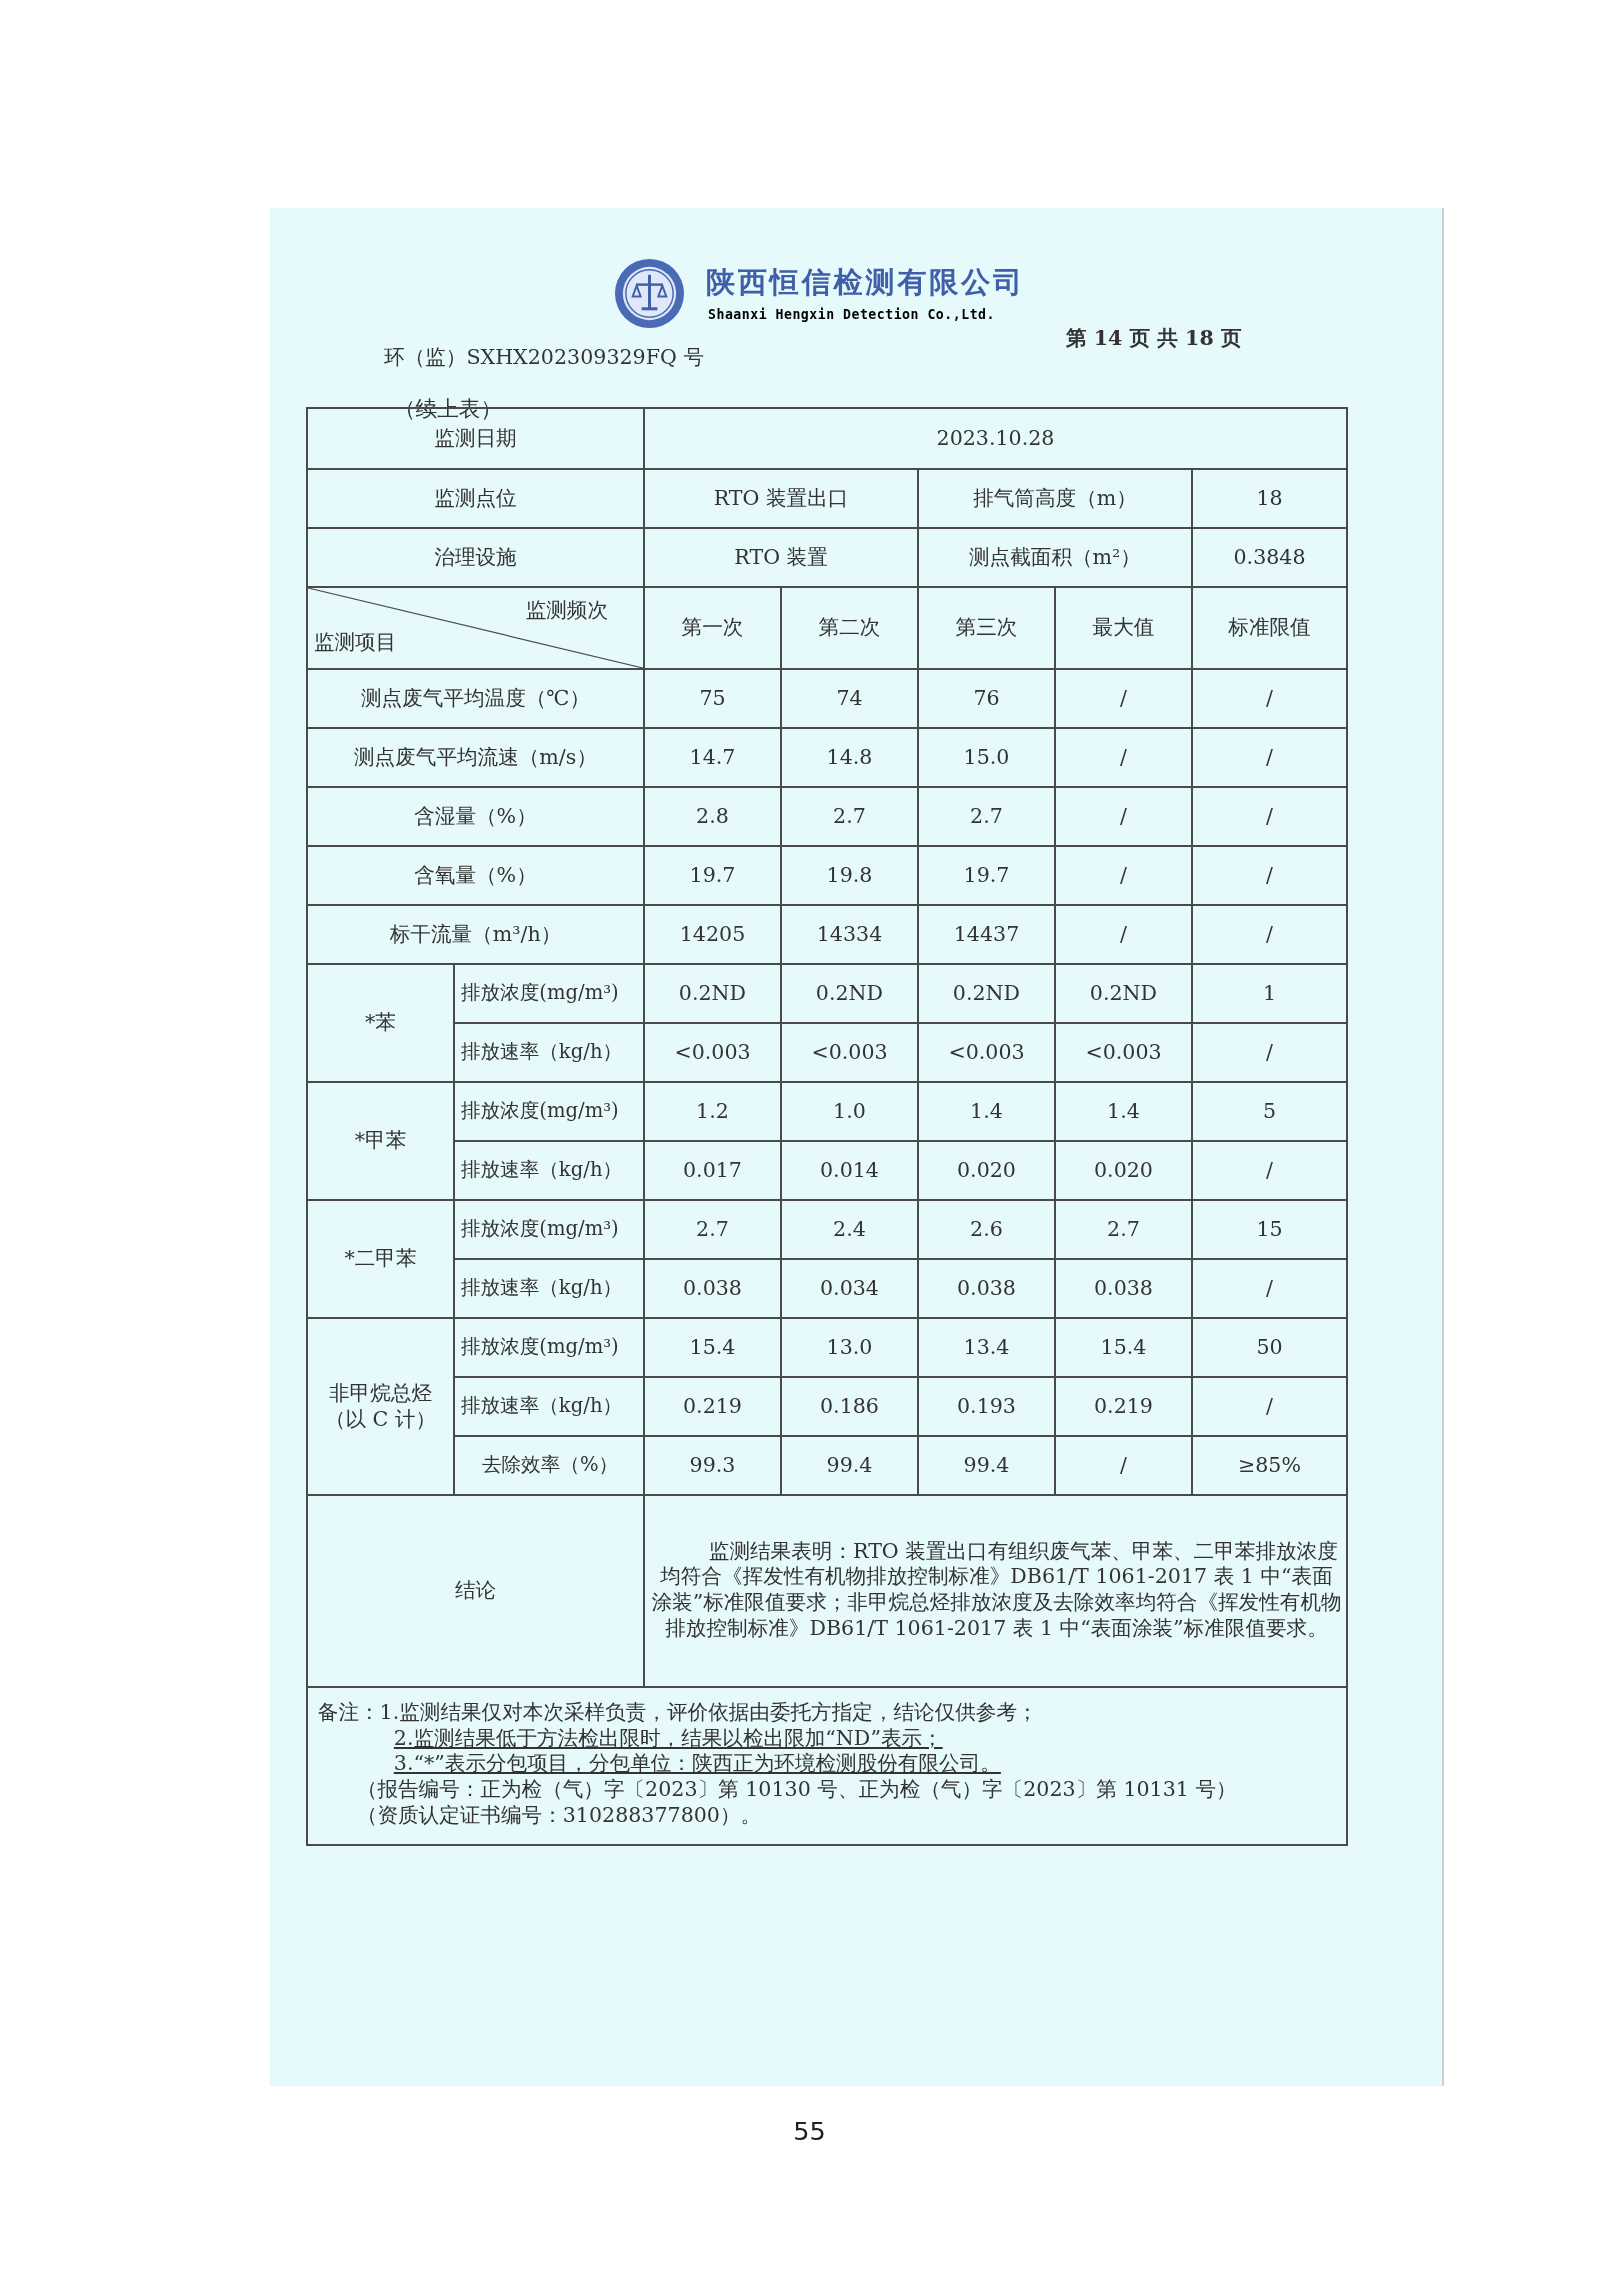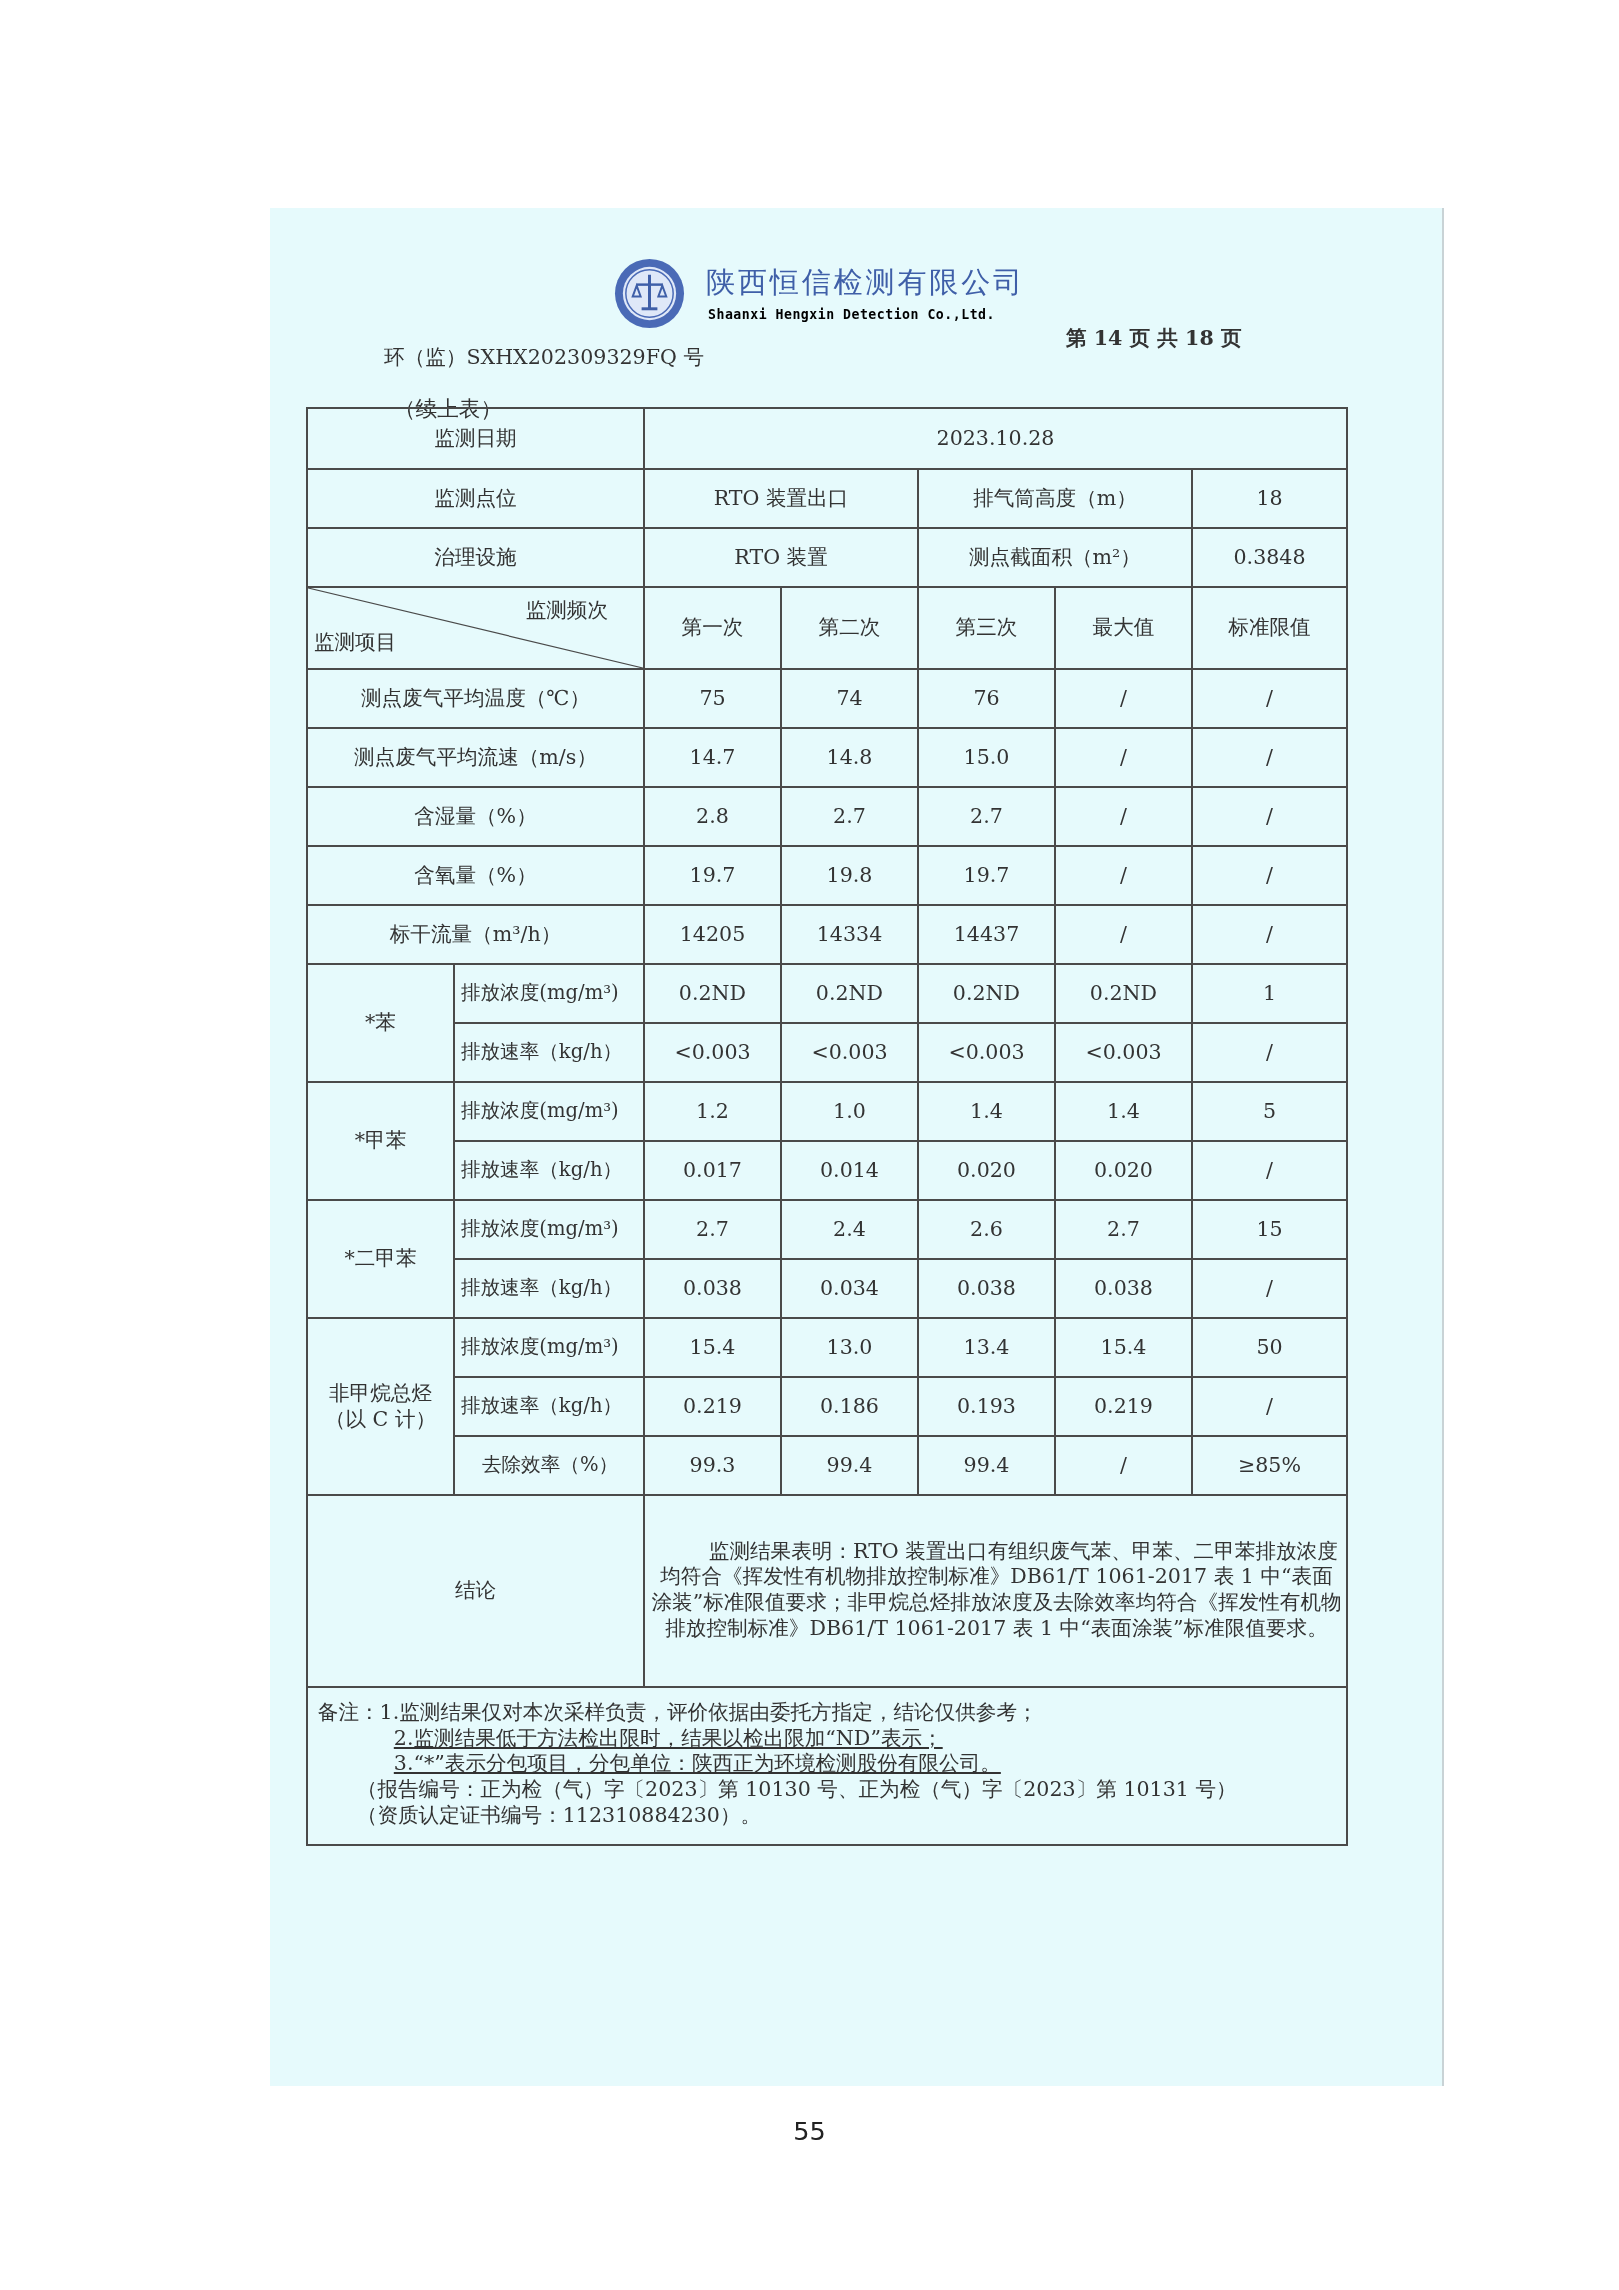--- a/index.html
+++ b/index.html
@@ -10,21 +10,21 @@
   .scan {
     position: absolute; left: 270px; top: 208px; width: 1172px; height: 1878px;
     background: #e6fafc;
     border-right: 2px solid #c9d3d6;
   }
   .logo {
     position: absolute; left: 613px; top: 257px; width: 73px; height: 73px;
   }
   .company-cn {
     position: absolute; left: 706px; top: 263px; font-size: 29px; letter-spacing: 2.9px;
-    color: #3f5fa8; font-weight: normal;
+    color: #3f5fa8; font-weight: bold;
   }
   .company-en {
     position: absolute; left: 708px; top: 307px; font-size: 13.2px; color: #000000;
     font-family: "DejaVu Sans Mono", "Liberation Mono", monospace; font-weight: bold; letter-spacing: 0.5px; text-align: right;
   }
   .report-no {
     position: absolute; left: 384px; top: 343px; font-size: 20.6px; color: #333;
   }
   .page-of {
     position: absolute; left: 1066px; top: 324px; font-size: 20.6px; color: #333; font-weight: bold;
@@ -257,20 +257,20 @@
     <td colspan="2">结论</td>
     <td colspan="5" class="conclusion-text">监测结果表明：RTO 装置出口有组织废气苯、甲苯、二甲苯排放浓度均符合《挥发性有机物排放控制标准》DB61/T 1061-2017 表 1 中“表面涂装”标准限值要求；非甲烷总烃排放浓度及去除效率均符合《挥发性有机物排放控制标准》DB61/T 1061-2017 表 1 中“表面涂装”标准限值要求。</td>
   </tr>
 
   <tr>
     <td colspan="7" class="notes">
       <div>备注：1.监测结果仅对本次采样负责，评价依据由委托方指定，结论仅供参考；</div>
       <div class="indent">2.监测结果低于方法检出限时，结果以检出限加“ND”表示；</div>
       <div class="indent">3.“*”表示分包项目，分包单位：陕西正为环境检测股份有限公司。</div>
       <div class="indent2" style="padding-left:39px">（报告编号：正为检（气）字〔2023〕第 10130 号、正为检（气）字〔2023〕第 10131 号）</div>
-      <div style="padding-left:39px">（资质认定证书编号：112310884230）。</div>
+      <div style="padding-left:39px">（资质认定证书编号：310288377800）。</div>
     </td>
   </tr>
 </tbody>
   </table>
 
 <div class="page-number">55</div>
 
 
 </body></html>

